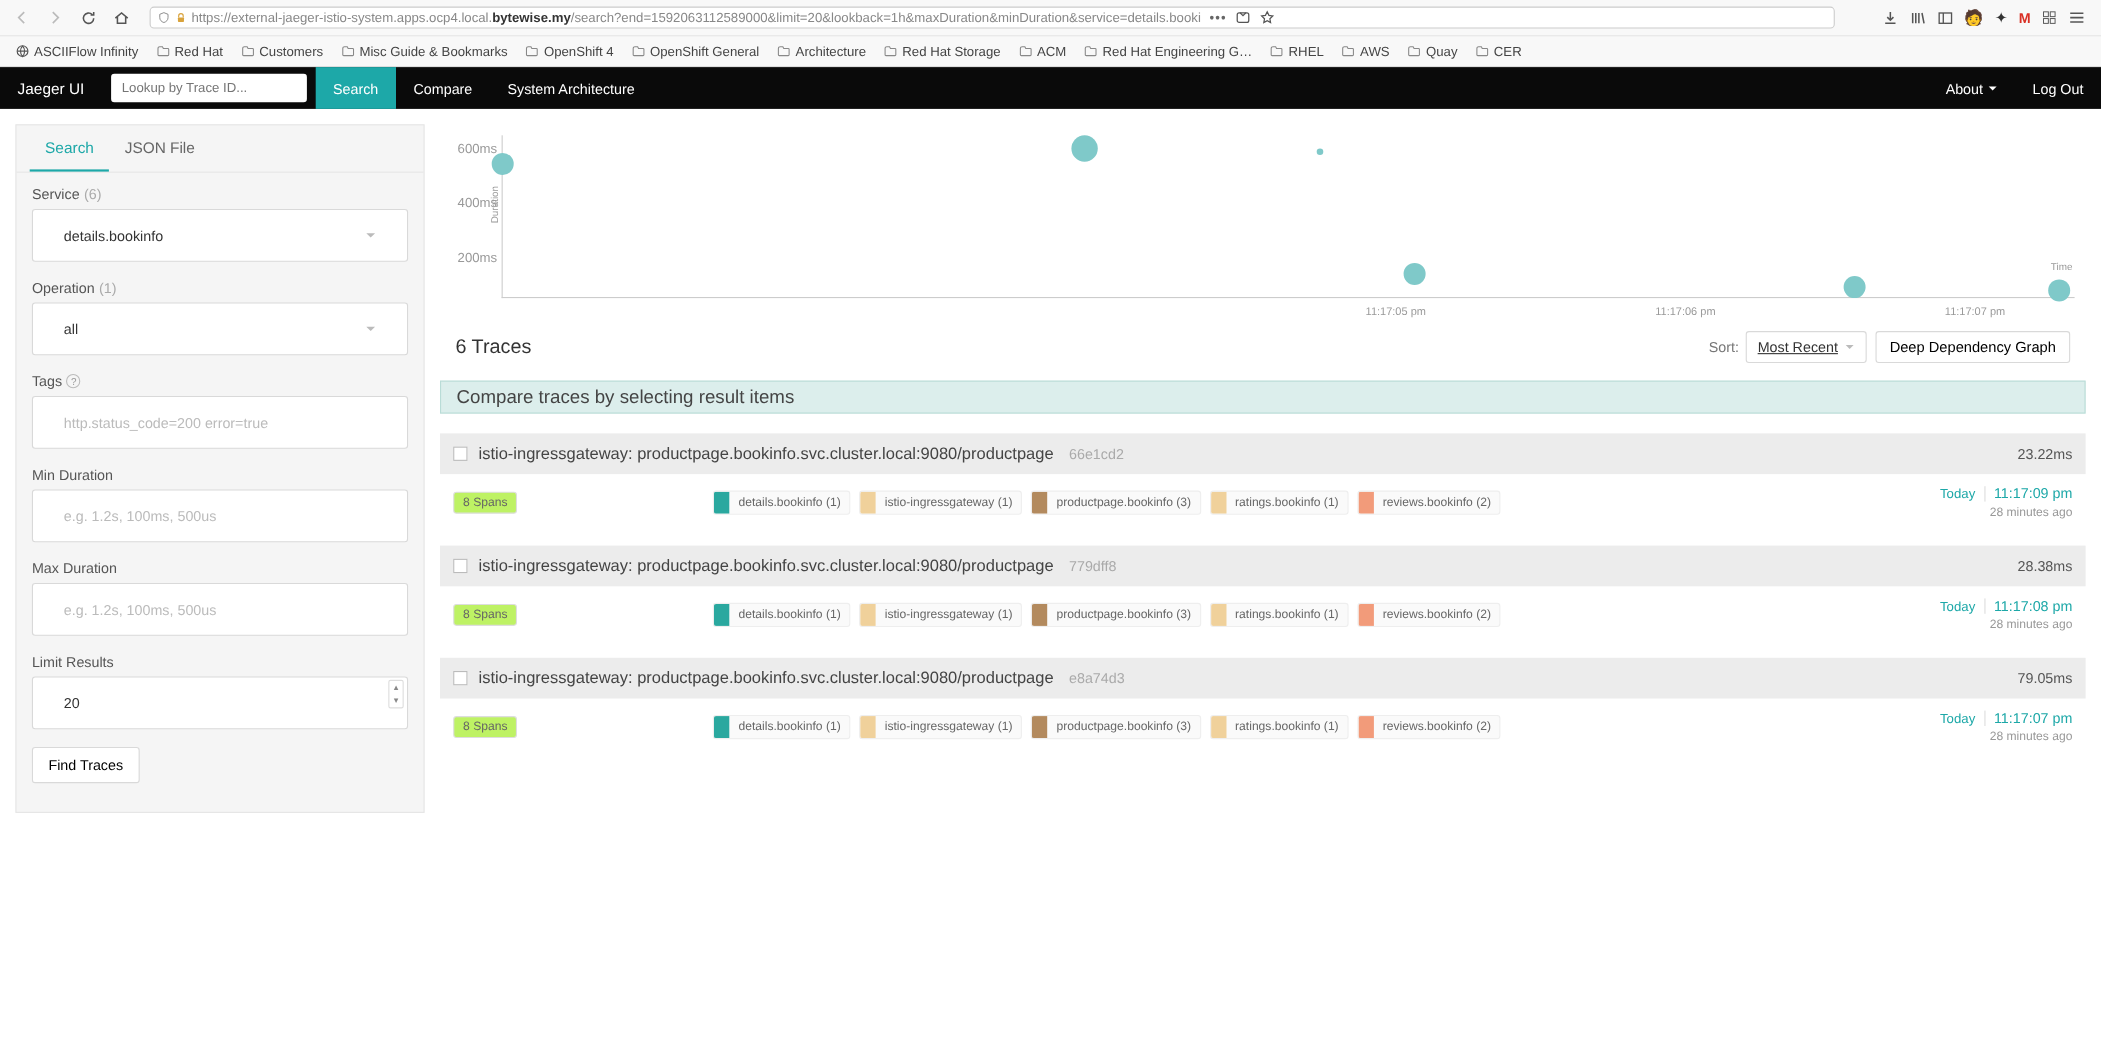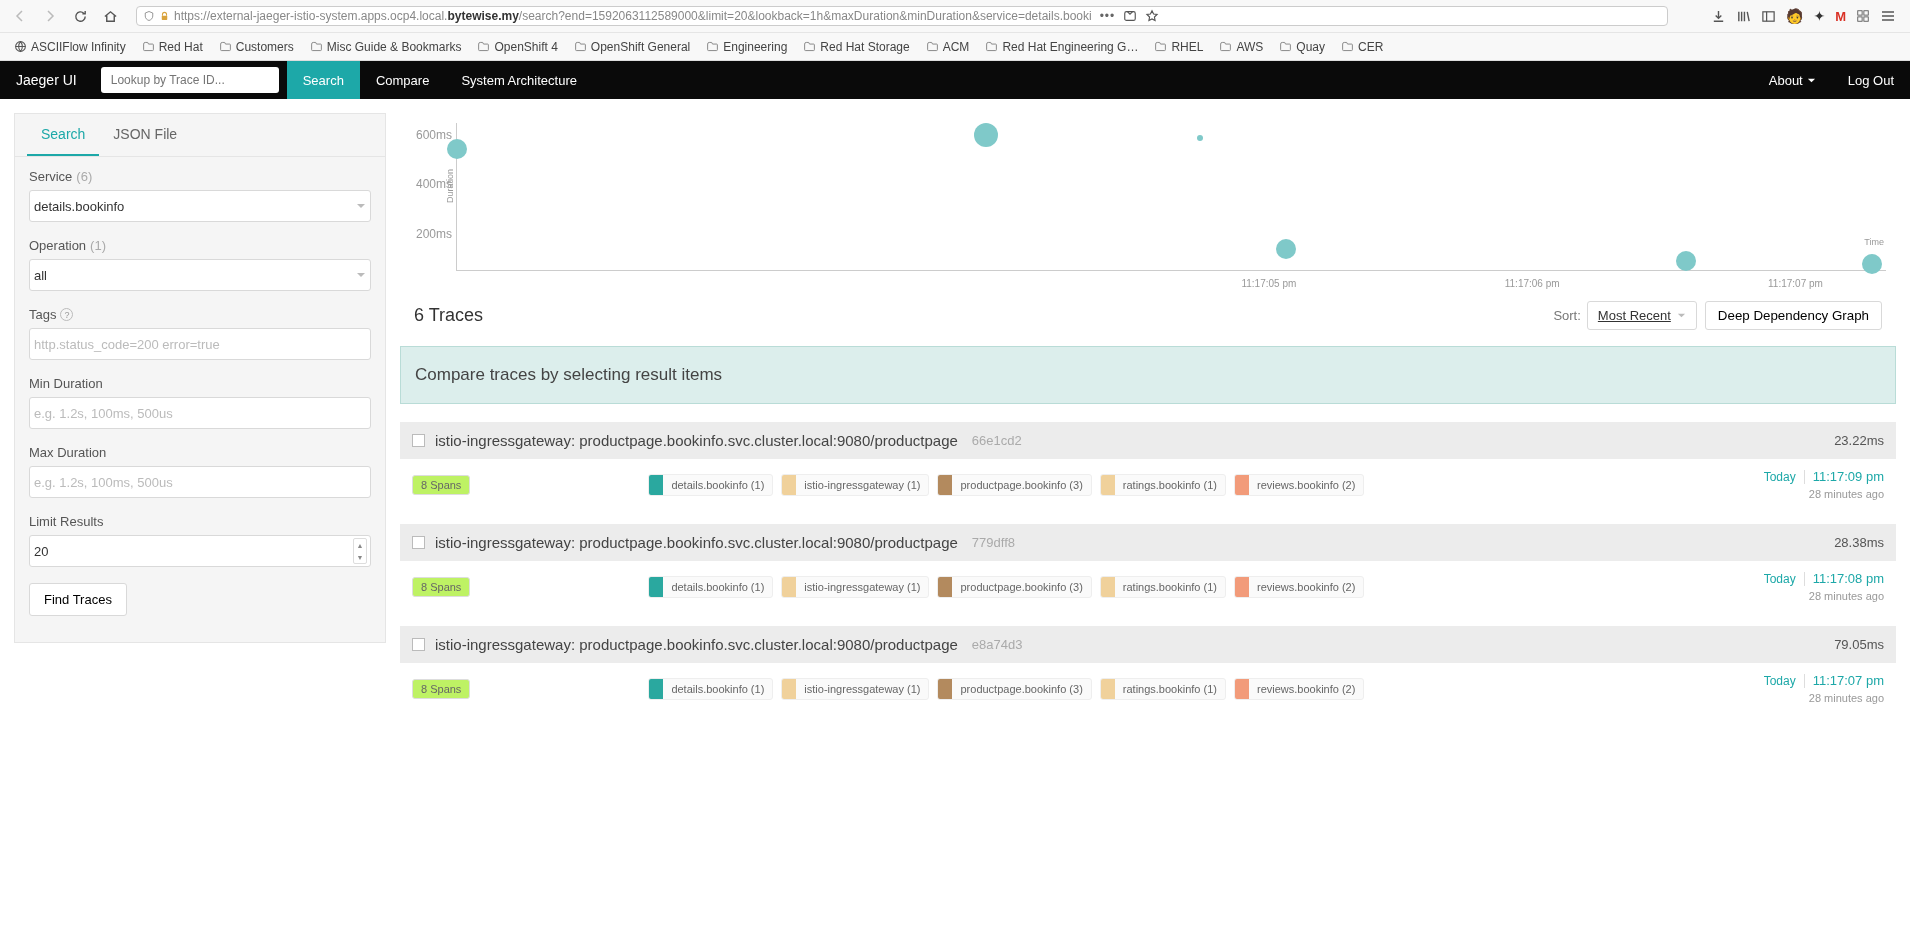--- a/index.html
+++ b/index.html
@@ -27,42 +27,42 @@
 .app-nav .about{display:flex;align-items:center;gap:4px;}
 .main{display:flex; padding:14px; gap:14px; align-items:flex-start;}
 .sidebar{width:372px; background:#f5f5f5; border:1px solid #e5e5e5; padding-bottom:14px;}
 .side-tabs{display:flex; border-bottom:1px solid #e5e5e5; padding:0 12px;}
 .side-tab{padding:12px 14px; font-size:14px; color:#666; cursor:pointer;}
 .side-tab.active{color:#1da8a8;border-bottom:2px solid #1da8a8;}
 .side-body{padding:12px 14px;}
 .form-block{margin-bottom:16px;}
 .form-label{font-size:13px;color:#555;margin-bottom:6px;display:flex;align-items:center;gap:4px;}
 .form-label .count{color:#aaa;}
-.form-select,.form-input{width:100%; height:32px; border:1px solid #d9d9d9; border-radius:3px; background:#fff; padding:0 4px; font-size:13px; color:#333;display:flex;align-items:center;justify-content:space-between;}
+.form-select,.form-input{width:100%; height:48px; border:1px solid #d9d9d9; border-radius:3px; background:#fff; padding:0 28px; font-size:13px; color:#333;display:flex;align-items:center;justify-content:space-between;}
 .form-input::placeholder{color:#bbb;}
 .numwrap{position:relative;}
 .num-steppers{position:absolute;right:4px;top:3px;display:flex;flex-direction:column;border:1px solid #ddd;border-radius:2px;}
 .num-steppers span{width:12px;height:12px;display:flex;align-items:center;justify-content:center;font-size:7px;color:#888;}
 .find-btn{border:1px solid #d9d9d9;background:#fff;border-radius:3px;padding:8px 14px;font-size:13px;cursor:pointer;}
 .content{flex:1;min-width:0;}
 .scatter{border:0; height:180px; position:relative; padding:10px 10px 22px 56px;}
 .yaxis{position:absolute;left:10px;top:10px;bottom:22px;width:46px;}
 .ytick{position:absolute;right:4px;font-size:12px;color:#999;transform:translateY(-50%);}
 .ylabel{position:absolute;left:50px;top:50%;transform:rotate(-90deg) translate(0,-50%);transform-origin:left top;font-size:9px;color:#999;}
 .plot{position:absolute;left:56px;right:10px;top:10px;bottom:22px;border-left:1px solid #ccc;border-bottom:1px solid #ccc;}
 .dot{position:absolute;border-radius:50%;background:#7fc9c9;transform:translate(-50%,-50%);} 
 .xtick{position:absolute;bottom:4px;font-size:10px;color:#999;transform:translateX(-50%);}
 .timelbl{position:absolute;right:12px;bottom:46px;font-size:9px;color:#999;}
 .results-head{display:flex;align-items:center;padding:8px 14px;}
 .results-head h2{font-size:18px;font-weight:500;color:#333;}
 .results-head .sp{flex:1;}
 .sortlbl{color:#777;margin-right:6px;}
 .sortsel{border:1px solid #d9d9d9;border-radius:3px;padding:6px 10px;display:flex;align-items:center;gap:6px;background:#fff;margin-right:8px;text-decoration:underline;}
 .ddg-btn{border:1px solid #d9d9d9;border-radius:3px;padding:6px 12px;background:#fff;}
-.compare-banner{margin:8px 0 18px 0;background:#dceeec;border:1px solid #b9dcd7;padding:18px 14px;font-size:17px;color:#444;}
+.compare-banner{margin:8px 0 18px 0;background:#dceeec;border:1px solid #b9dcd7;padding:4px 14px;font-size:17px;color:#444;}
 .trace{margin-bottom:14px;}
 .trace-head{background:#ececec;padding:10px 12px;display:flex;align-items:center;gap:10px;}
 .chk{width:13px;height:13px;border:1px solid #bbb;background:#fff;}
 .trace-title{font-size:15px;color:#444;}
 .trace-id{color:#aaa;font-size:13px;margin-left:4px;}
 .trace-dur{margin-left:auto;font-size:13px;color:#555;}
 .trace-body{padding:10px 12px;display:flex;align-items:center;gap:8px;}
 .spans-badge{border:1px solid #ddd;border-radius:3px;padding:3px 8px;font-size:11px;color:#666;background:#bef264;}
 .svc-tags{display:flex;gap:8px;flex-wrap:wrap;margin-left:170px;}
 .svc-tag{display:flex;align-items:center;border:1px solid #eee;border-radius:3px;overflow:hidden;font-size:11px;color:#666;background:#fafafa;}
@@ -181,21 +181,21 @@
       <div class="bm-item">
         <svg width="13" height="13" viewBox="0 0 16 16" stroke="#888" fill="none" stroke-width="1.2">
           <path d="M2 5a2 2 0 0 1 2-2h3l1 2h5a1 1 0 0 1 1 1v6a1 1 0 0 1-1 1H3a1 1 0 0 1-1-1z"></path>
         </svg>
         <span>OpenShift General</span>
       </div>
       <div class="bm-item">
         <svg width="13" height="13" viewBox="0 0 16 16" stroke="#888" fill="none" stroke-width="1.2">
           <path d="M2 5a2 2 0 0 1 2-2h3l1 2h5a1 1 0 0 1 1 1v6a1 1 0 0 1-1 1H3a1 1 0 0 1-1-1z"></path>
         </svg>
-        <span>Engineering</span>
+        <span>Architecture</span>
       </div>
       <div class="bm-item">
         <svg width="13" height="13" viewBox="0 0 16 16" stroke="#888" fill="none" stroke-width="1.2">
           <path d="M2 5a2 2 0 0 1 2-2h3l1 2h5a1 1 0 0 1 1 1v6a1 1 0 0 1-1 1H3a1 1 0 0 1-1-1z"></path>
         </svg>
         <span>Red Hat Storage</span>
       </div>
       <div class="bm-item">
         <svg width="13" height="13" viewBox="0 0 16 16" stroke="#888" fill="none" stroke-width="1.2">
           <path d="M2 5a2 2 0 0 1 2-2h3l1 2h5a1 1 0 0 1 1 1v6a1 1 0 0 1-1 1H3a1 1 0 0 1-1-1z"></path>

